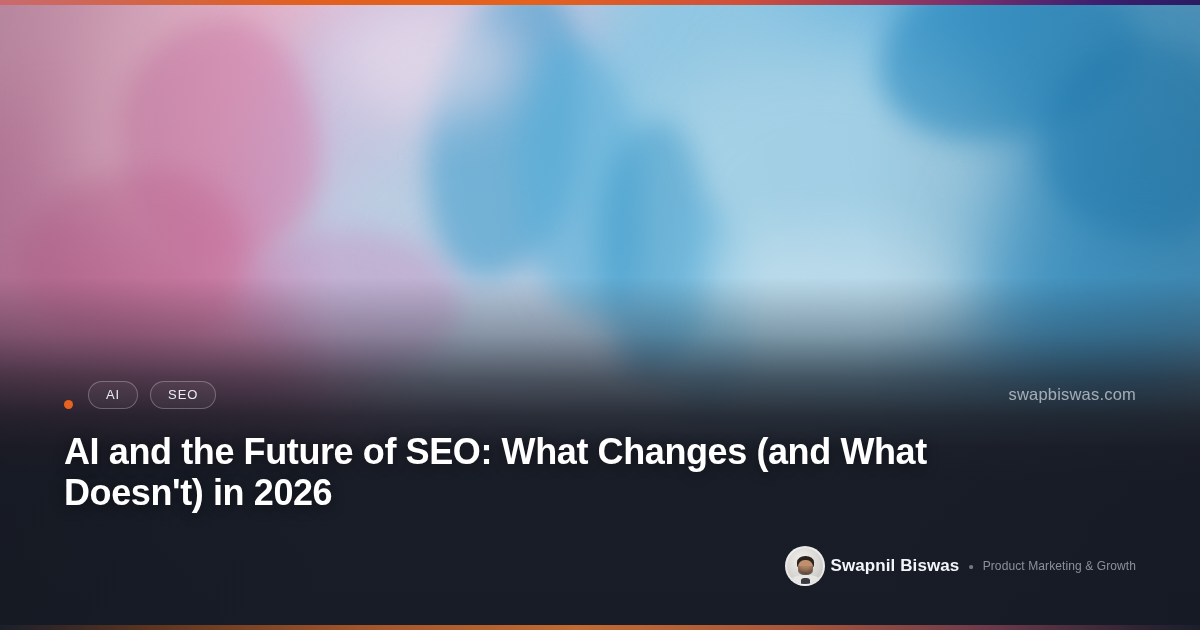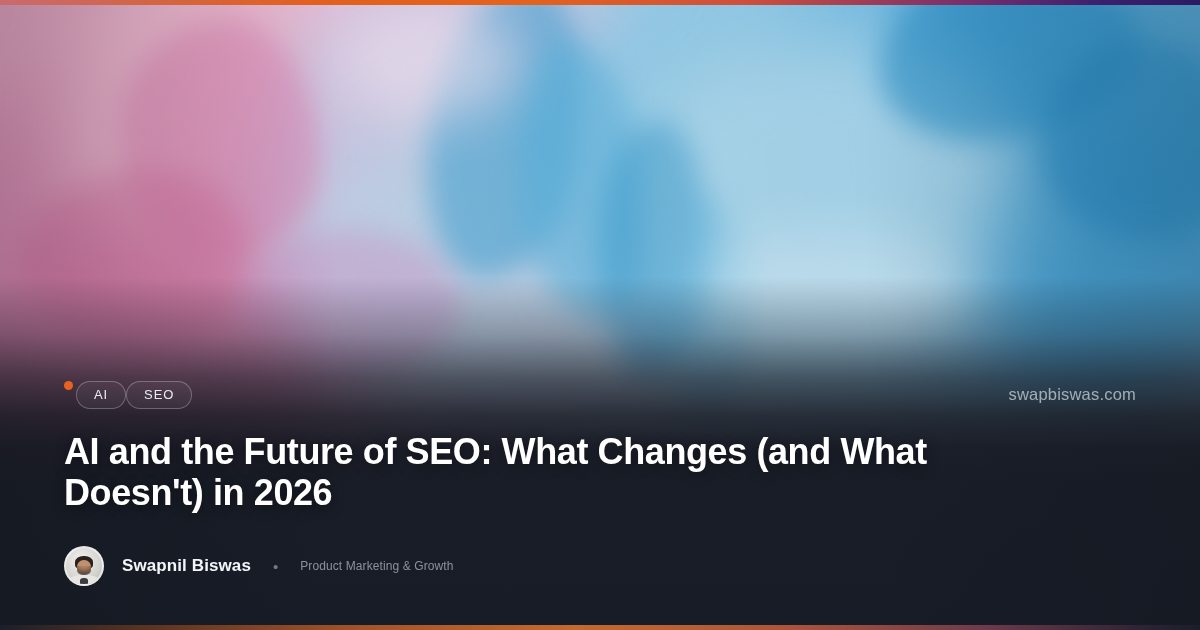--- a/index.html
+++ b/index.html
@@ -65,21 +65,21 @@
   
   #content {
     position:absolute; z-index:5;
     left:64px; right:64px; bottom:44px;
   }
 
   #meta-row {
     display:flex; align-items:center; justify-content:space-between;
     margin-bottom:22px;
   }
-  #tags { display:flex; align-items:flex-start; }
+  #tags { display:flex; align-items:flex-end; gap:12px; }
   #accent-dot {
     width:9px; height:9px; border-radius:50%;
     background:#e8631f; flex:0 0 auto; margin-right:3px;
   }
   .tag {
     display:inline-flex; align-items:center; justify-content:center;
     height:28px; padding:0 17px;
     border-radius:999px;
     border:1px solid rgba(255,255,255,.26);
     background:rgba(255,255,255,.045);
@@ -96,21 +96,21 @@
     color:#fff;
     font-size:36px;
     font-weight:700;
     line-height:1.16;
     letter-spacing:-.4px;
     max-width:980px;
     margin-bottom:32px;
     text-shadow:0 2px 14px rgba(0,0,0,.45);
   }
 
-  #author-row { display:flex; align-items:center; gap:18px; }
+  #author-row { display:flex; align-items:center; gap:5px;justify-content:flex-end; }
   #avatar {
     position:relative;
     width:40px; height:40px; border-radius:50%;
     overflow:hidden; flex:0 0 auto;
     border:2px solid rgba(255,255,255,.55);
     background:radial-gradient(circle at 42% 34%, #f3f1ee 0%, #d8d6d3 55%, #b9b7b4 100%);
   }
   #avatar .face-hair {
     position:absolute; left:26%; top:22%; width:48%; height:36%;
     background:#2a211c; border-radius:48% 48% 30% 30%;

